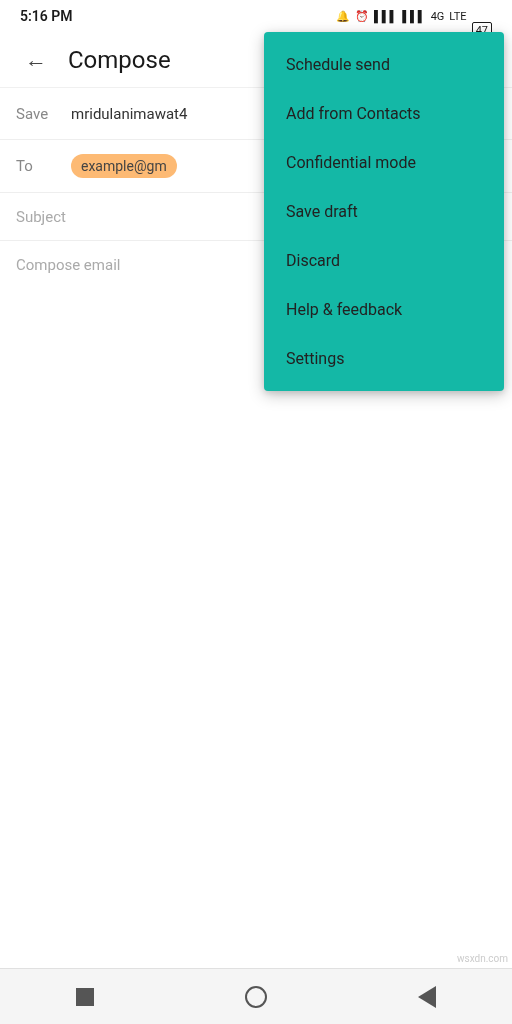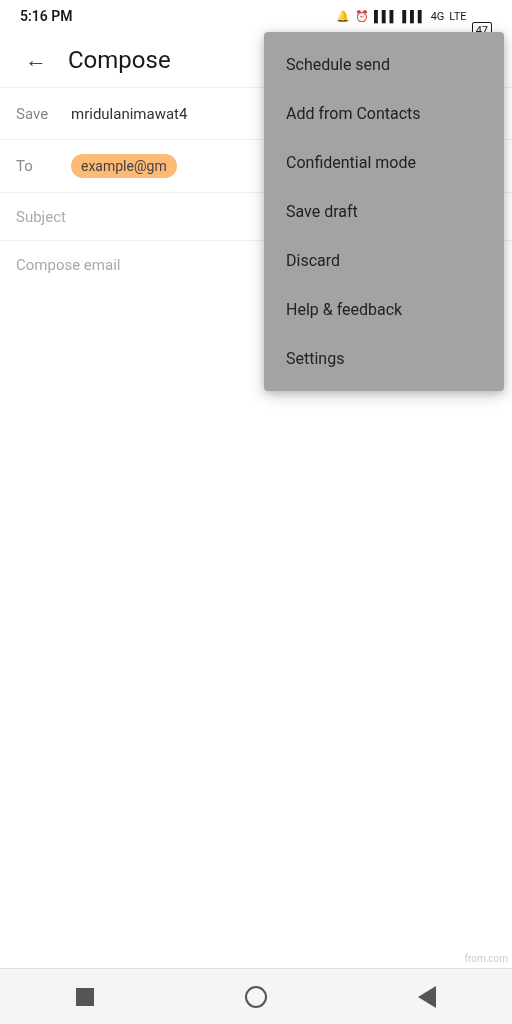--- a/index.html
+++ b/index.html
@@ -139,21 +139,21 @@
     .compose-placeholder {
       font-size: 15px;
       color: #aaaaaa;
     }
 
     .dropdown-menu {
       position: absolute;
       top: 32px;
       right: 8px;
       width: 240px;
-      background: #a3a3a3;
+      background: #14b8a6;
       border-radius: 4px;
       box-shadow: 0 4px 16px rgba(0,0,0,0.22), 0 2px 6px rgba(0,0,0,0.12);
       z-index: 100;
       padding: 8px 0;
     }
 
     .menu-item {
       padding: 15px 22px;
       font-size: 16px;
       color: #222222;
@@ -272,13 +272,13 @@
     <div class="nav-square"></div>
   </div>
   <div class="nav-btn">
     <div class="nav-circle"></div>
   </div>
   <div class="nav-btn">
     <div class="nav-triangle"></div>
   </div>
 </div>
 
-<div class="watermark">from.com</div>
+<div class="watermark">wsxdn.com</div>
 
 </body></html>

